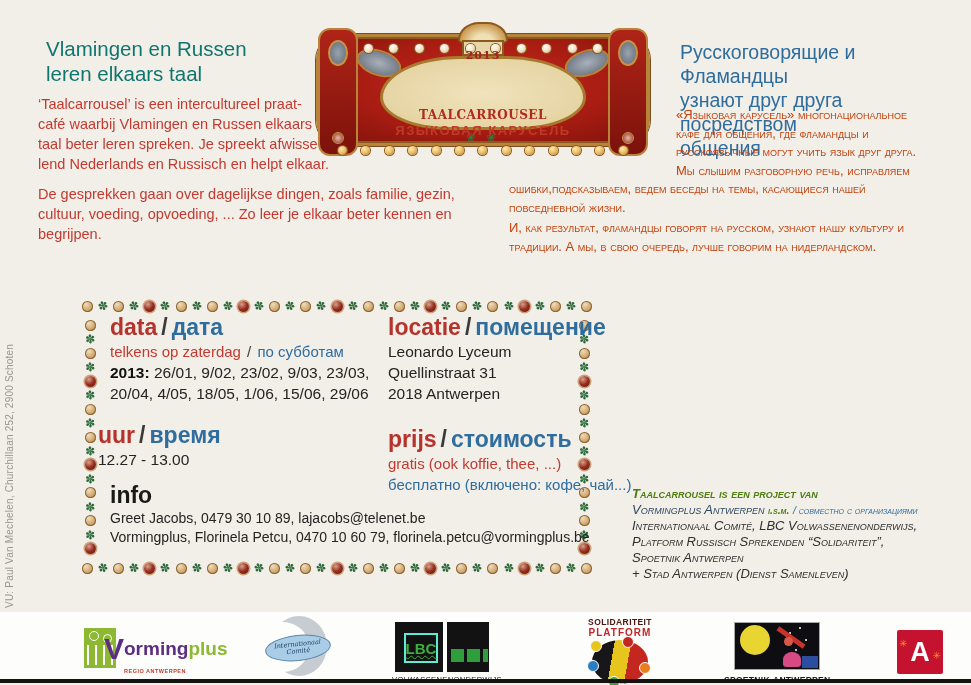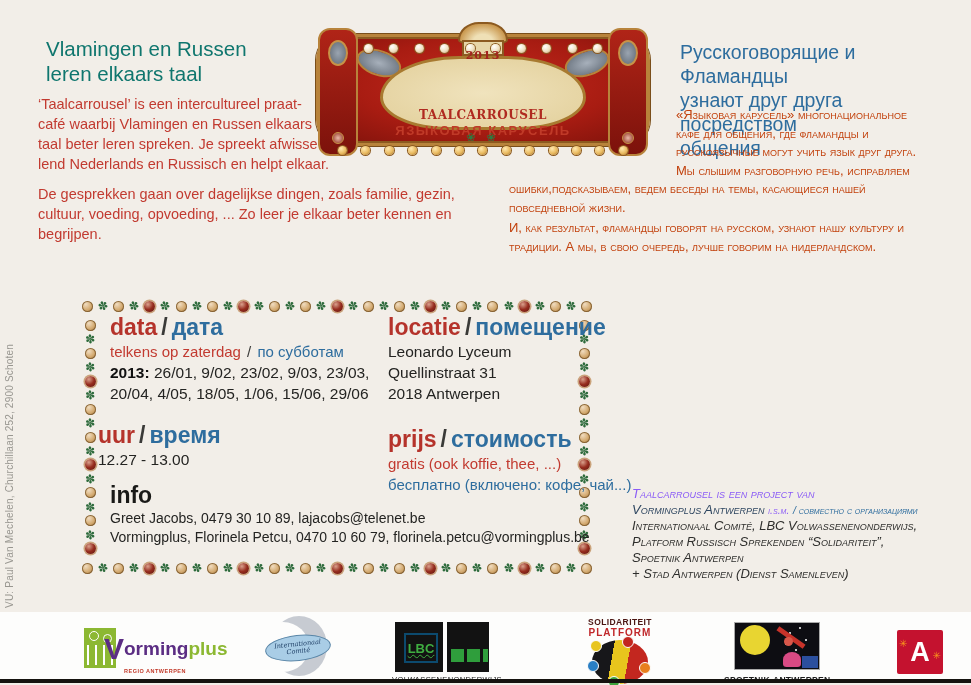--- a/index.html
+++ b/index.html
@@ -89,21 +89,21 @@
   .sched-sub{font-size:15px;line-height:21px;white-space:nowrap;}
   .sched-sub .red{color:#c23a30;} .sched-sub .sep{color:#3a3a38;padding:0 2px;} .sched-sub .blue{color:#2e6d9e;}
   .sched-text{font-size:15.5px;line-height:21px;color:#242422;white-space:nowrap;}
   .sched-text .b{font-weight:bold;color:#111;}
   .info-head{font-size:23px;font-weight:bold;color:#191917;line-height:27px;}
   .info-line{font-size:14px;line-height:19px;color:#242422;white-space:nowrap;}
 
   
   .credits{position:absolute;left:632px;top:486px;width:335px;font-style:italic;
       font-variant:small-caps;font-size:13px;line-height:16px;color:#2e2e2c;}
-  .credits .c-red{color:#8b5cf6;}
+  .credits .c-red{color:#4d7c0f;font-weight:bold;}
   .credits .c-blue{color:#2e6d9e;}
   .credits .c-navy{color:#2e4660;}
   .credits .c-small{font-size:10.5px;}
   .credits div{white-space:nowrap;}
 
   
   .logo-band{position:absolute;left:0;top:612px;width:971px;height:68px;background:#fdfdfc;}
   .bottom-bar{position:absolute;left:0;top:679px;width:971px;height:4px;background:#15130f;}
 
   .logo-vp{position:absolute;left:84px;top:14px;width:150px;height:50px;}
@@ -123,23 +123,23 @@
       background:#c7cbd2;}
   .ic-crescent::after{content:"";position:absolute;left:-14px;top:6px;width:52px;height:50px;
       border-radius:50%;background:#fdfdfc;}
   .ic-ellipse{position:absolute;left:2px;top:19px;width:64px;height:24px;background:#a9cde6;
       border:1px solid #5b87a8;border-radius:50%;transform:rotate(-6deg);
       display:flex;align-items:center;justify-content:center;text-align:center;}
   .ic-ellipse span{font-family:"DejaVu Serif",serif;font-style:italic;font-size:6.5px;color:#1f3f66;line-height:1.1;}
 
   .logo-lbc{position:absolute;left:392px;top:10px;width:100px;text-align:center;}
   .lbc-box{position:relative;width:94px;height:50px;background:#121212;margin:0 auto;}
-  .lbc-inner{position:absolute;left:9px;top:11px;width:30px;height:26px;border:2px solid #0c4a6e;
+  .lbc-inner{position:absolute;left:9px;top:11px;width:30px;height:26px;border:2px solid #5eead4;
       display:flex;align-items:center;justify-content:center;
-      font-size:13px;font-weight:bold;color:#3fae41;text-decoration:underline wavy 1px;}
+      font-size:15px;font-weight:bold;color:#3fae41;text-decoration:underline wavy 1px;}
   .lbc-gap{position:absolute;left:48px;top:0;bottom:0;width:4px;background:#fdfdfc;}
   .lbc-sq{position:absolute;top:27px;width:13px;height:13px;background:#2f9e3c;}
   .s1{left:56px;} .s2{left:72px;} .s3{left:88px;width:5px;}
   .lbc-sub{margin-top:3px;font-size:7.5px;color:#232323;letter-spacing:.4px;white-space:nowrap;}
 
   .logo-sol{position:absolute;left:583px;top:5px;width:74px;text-align:center;}
   .sol-l1{font-size:8.5px;font-weight:bold;color:#4a1512;letter-spacing:.4px;}
   .sol-l2{font-size:10px;font-weight:bold;color:#c0272a;letter-spacing:1px;}
   .sol-ell{position:relative;width:56px;height:44px;margin:2px auto 0;border-radius:50%;
       background:linear-gradient(100deg,#17171a 36%,#e8c51d 36% 62%,#c3271f 62%);}

